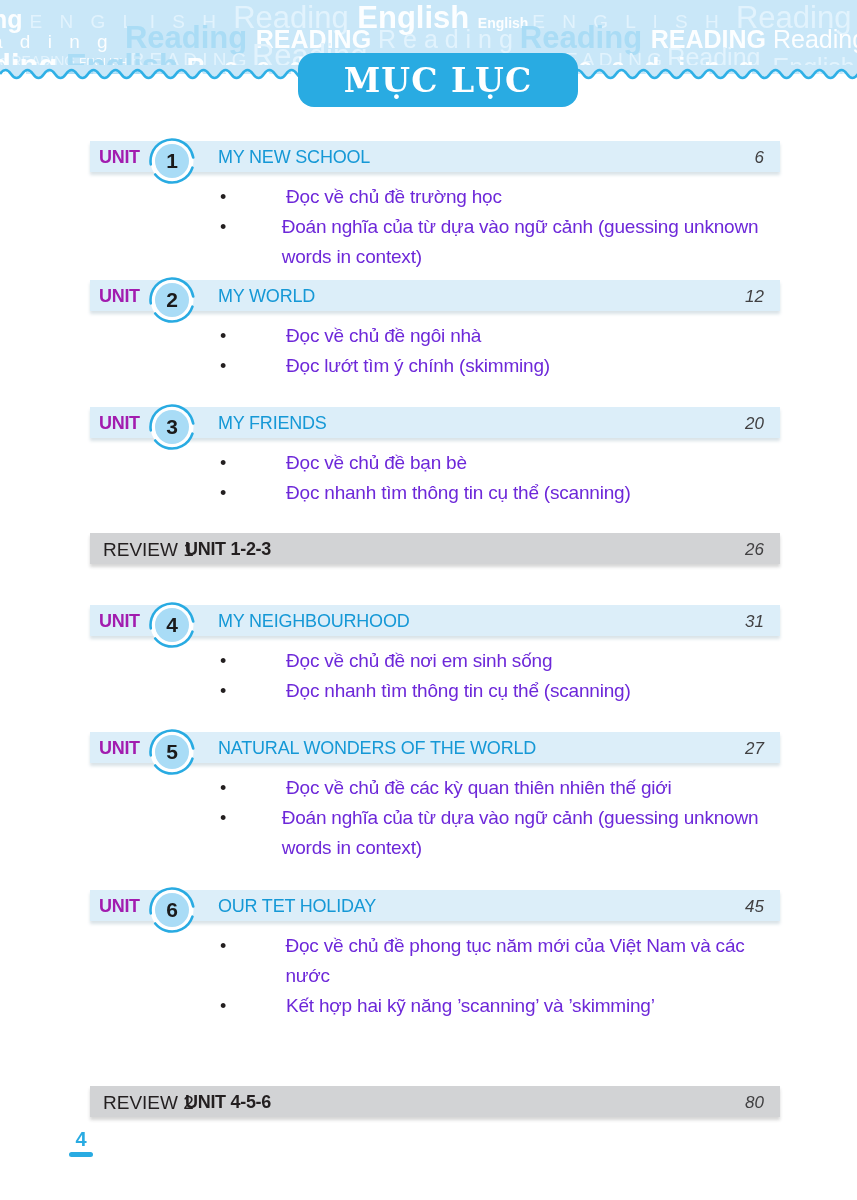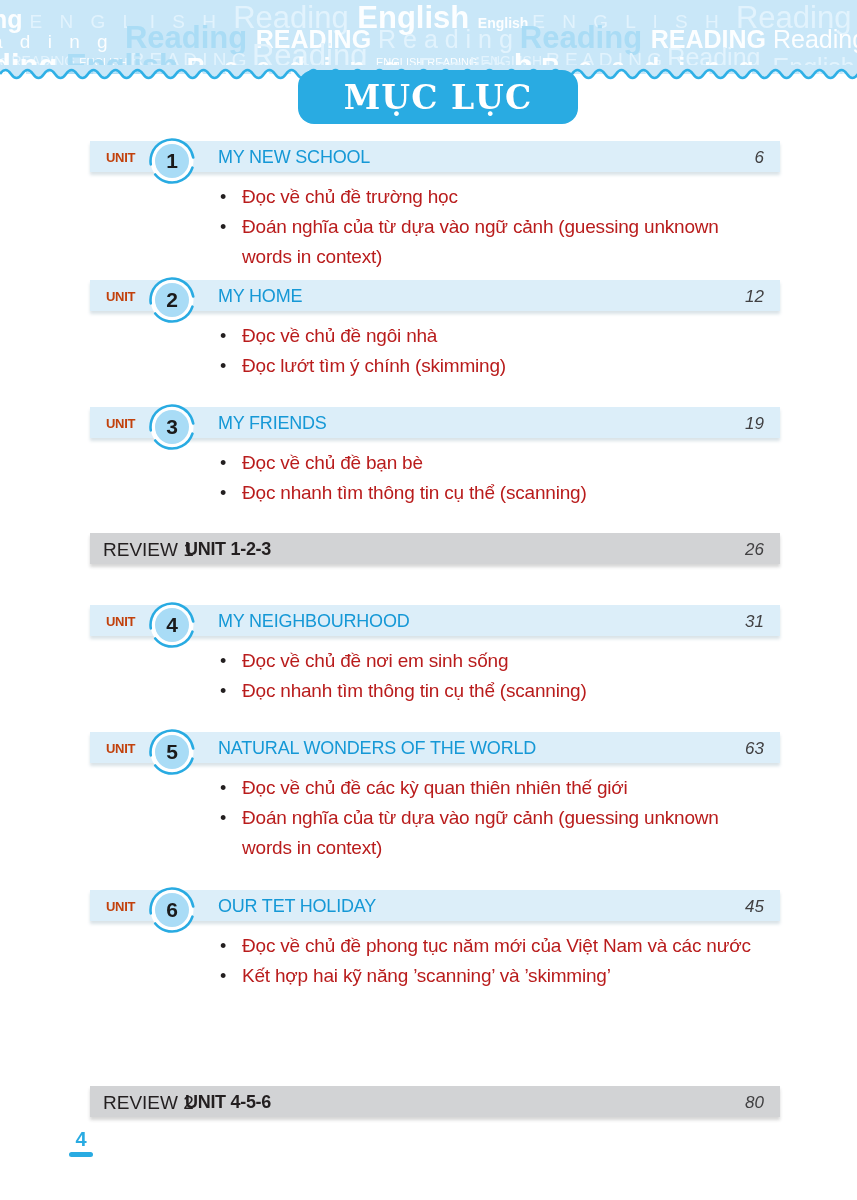--- a/index.html
+++ b/index.html
@@ -17,53 +17,53 @@
   .l{color:#e2f3fd;}
   .d{color:#aadcf5;}
   .b{font-weight:bold;}
   .xl{font-size:31px;}
   .lg{font-size:25px;}
   .md{font-size:19px;}
   .sm{font-size:14px;}
   .xs{font-size:11px;}
   .ls{letter-spacing:6px;}
   .wave-svg{position:absolute;left:0;top:65px;width:857px;height:20px;display:block;}
-  .title-box{position:absolute;left:298px;top:70px;width:280px;height:54px;background:#29abe2;border-radius:16px;display:flex;align-items:center;justify-content:center;z-index:5;}
+  .title-box{position:absolute;left:298px;top:53px;width:280px;height:54px;background:#29abe2;border-radius:16px;display:flex;align-items:center;justify-content:center;z-index:5;}
   .title-box .ttl{font-family:"DejaVu Serif","Liberation Serif",serif;font-weight:bold;font-size:33px;color:#ffffff;letter-spacing:1px;}
 
   
   .sections{position:absolute;left:90px;top:0;width:690px;height:1200px;}
   .toc-section{position:absolute;left:0;width:690px;}
   .toc-section:nth-child(1){top:141px;}
   .toc-section:nth-child(2){top:280px;}
   .toc-section:nth-child(3){top:407px;}
   .toc-section:nth-child(4){top:533px;}
   .toc-section:nth-child(5){top:605px;}
   .toc-section:nth-child(6){top:732px;}
   .toc-section:nth-child(7){top:890px;}
   .toc-section:nth-child(8){top:1086px;}
 
   .bar{position:relative;width:690px;height:31px;}
   .unit-bar{background:#dceef9;box-shadow:0 3px 3px rgba(120,150,170,.28);}
   .review-bar{background:#d2d3d5;box-shadow:0 3px 3px rgba(120,120,120,.3);}
   .bar .vmid{position:absolute;top:50%;transform:translateY(-50%);line-height:1;}
-  .unit-word{left:16px;font-weight:bold;font-size:13px;color:#c2410c;letter-spacing:-0.3px;}
+  .unit-word{left:9px;font-weight:bold;font-size:18px;color:#a21caf;letter-spacing:-0.3px;}
   .unit-title{left:128px;font-weight:normal;font-size:18px;color:#1598d6;letter-spacing:-0.2px;}
   .page-num{right:16px;font-style:italic;font-size:17px;color:#414042;}
   .review-label{left:13px;font-weight:normal;font-size:19px;color:#231f20;}
   .review-title{left:95px;font-weight:bold;font-size:18px;color:#231f20;letter-spacing:-0.3px;}
 
   .badge{position:absolute;left:58px;top:50%;transform:translateY(-50%);margin-top:4px;width:48px;height:48px;z-index:2;}
   .badge svg{position:absolute;left:0;top:0;}
   .badge-num{position:absolute;left:0;top:0;width:48px;height:48px;display:flex;align-items:center;justify-content:center;font-weight:bold;font-size:21px;color:#1a1a1a;}
 
   .bullets{list-style:none;margin:10px 0 0 0;padding:0 0 0 130px;}
   .bullets li{display:flex;line-height:30px;}
   .dot{width:22px;font-size:18px;color:#231f20;}
-  .btext{max-width:515px;font-size:19px;color:#b91c1c;letter-spacing:-0.2px;}
+  .btext{max-width:515px;font-size:19px;color:#6d28d9;letter-spacing:-0.2px;margin-left:44px;}
 
   
   .footer-page{position:absolute;left:66px;top:1126px;width:30px;text-align:center;}
   .footer-num{font-weight:bold;font-size:20px;color:#29abe2;line-height:26px;}
   .footer-rule{width:24px;height:5px;border-radius:2.5px;background:#29abe2;margin:0 auto;}
 </style>
 </head>
 <body>
 
 <div class="header-band">
@@ -115,21 +115,21 @@
     <div class="bar unit-bar">
       <span class="vmid unit-word">UNIT</span>
       <span class="badge">
         <svg width="48" height="48" viewBox="0 0 48 48">
           <circle cx="24" cy="24" r="19" fill="none" stroke="#ffffff" stroke-width="5"></circle>
           <circle cx="24" cy="24" r="17" fill="#a9dcf6"></circle>
           <circle cx="24" cy="24" r="21.5" fill="none" stroke="#29abe2" stroke-width="2.6" stroke-dasharray="46 11 67 11" stroke-linecap="round" transform="rotate(18 24 24)"></circle>
         </svg>
         <span class="badge-num">2</span>
       </span>
-      <span class="vmid unit-title">MY HOME</span>
+      <span class="vmid unit-title">MY WORLD</span>
       <span class="vmid page-num">12</span>
     </div>
     <ul class="bullets">
         <li>
           <span class="dot">•</span>
           <span class="btext">Đọc về chủ đề ngôi nhà</span>
         </li>
         <li>
           <span class="dot">•</span>
           <span class="btext">Đọc lướt tìm ý chính (skimming)</span>
@@ -142,21 +142,21 @@
       <span class="vmid unit-word">UNIT</span>
       <span class="badge">
         <svg width="48" height="48" viewBox="0 0 48 48">
           <circle cx="24" cy="24" r="19" fill="none" stroke="#ffffff" stroke-width="5"></circle>
           <circle cx="24" cy="24" r="17" fill="#a9dcf6"></circle>
           <circle cx="24" cy="24" r="21.5" fill="none" stroke="#29abe2" stroke-width="2.6" stroke-dasharray="46 11 67 11" stroke-linecap="round" transform="rotate(18 24 24)"></circle>
         </svg>
         <span class="badge-num">3</span>
       </span>
       <span class="vmid unit-title">MY FRIENDS</span>
-      <span class="vmid page-num">19</span>
+      <span class="vmid page-num">20</span>
     </div>
     <ul class="bullets">
         <li>
           <span class="dot">•</span>
           <span class="btext">Đọc về chủ đề bạn bè</span>
         </li>
         <li>
           <span class="dot">•</span>
           <span class="btext">Đọc nhanh tìm thông tin cụ thể (scanning)</span>
         </li>
@@ -202,21 +202,21 @@
       <span class="vmid unit-word">UNIT</span>
       <span class="badge">
         <svg width="48" height="48" viewBox="0 0 48 48">
           <circle cx="24" cy="24" r="19" fill="none" stroke="#ffffff" stroke-width="5"></circle>
           <circle cx="24" cy="24" r="17" fill="#a9dcf6"></circle>
           <circle cx="24" cy="24" r="21.5" fill="none" stroke="#29abe2" stroke-width="2.6" stroke-dasharray="46 11 67 11" stroke-linecap="round" transform="rotate(18 24 24)"></circle>
         </svg>
         <span class="badge-num">5</span>
       </span>
       <span class="vmid unit-title">NATURAL WONDERS OF THE WORLD</span>
-      <span class="vmid page-num">63</span>
+      <span class="vmid page-num">27</span>
     </div>
     <ul class="bullets">
         <li>
           <span class="dot">•</span>
           <span class="btext">Đọc về chủ đề các kỳ quan thiên nhiên thế giới</span>
         </li>
         <li>
           <span class="dot">•</span>
           <span class="btext">Đoán nghĩa của từ dựa vào ngữ cảnh (guessing unknown words in context)</span>
         </li>

